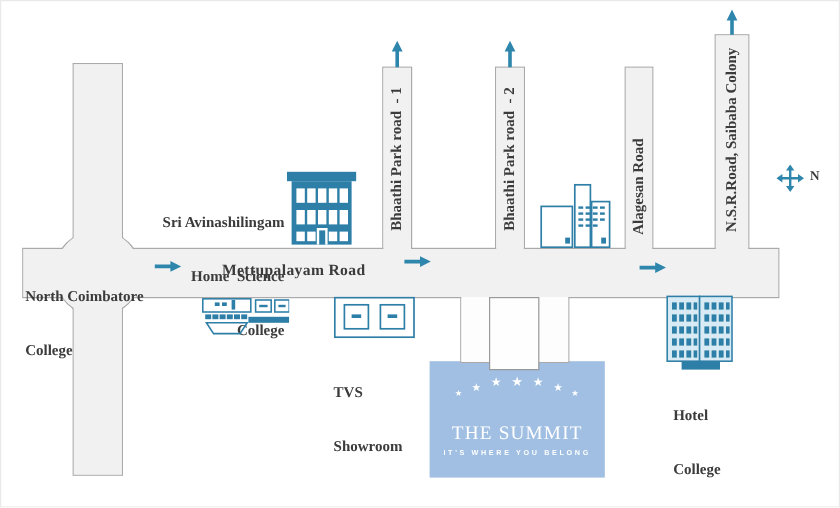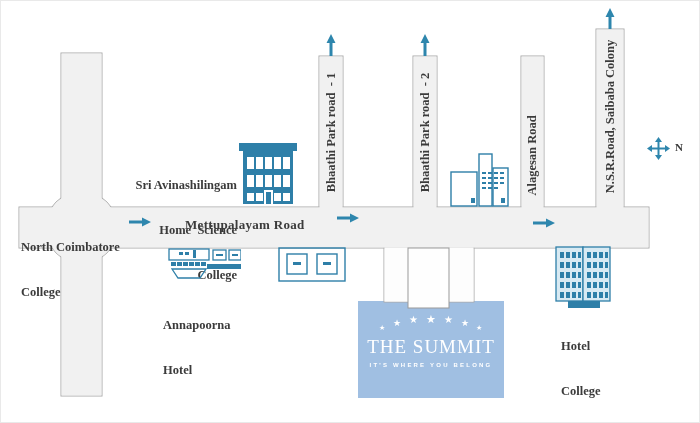--- a/index.html
+++ b/index.html
@@ -25,22 +25,22 @@
   #summit-inner { position:absolute; left:0; top:13px; width:100%; text-align:center; color:#fff; }
   #stars { position:relative; width:110px; height:19px; margin:0 auto; }
   #stars span { position:absolute; color:#ffffff; line-height:1; }
   .s1 { left:3px;  top:11px; font-size:7px; }
   .s2 { left:17px; top:5px;  font-size:9px; }
   .s3 { left:33px; top:1px;  font-size:10px; }
   .s4 { left:50px; top:0;    font-size:11px; }
   .s5 { left:68px; top:1px;  font-size:10px; }
   .s6 { left:85px; top:5px;  font-size:9px; }
   .s7 { left:100px;top:11px; font-size:7px; }
-  #summit-name { font-family:"Liberation Serif", serif; font-size:19px; letter-spacing:1px;
-                 color:#fff; margin-top:3px; white-space:nowrap; }
+  #summit-name { font-family:"Liberation Serif", serif; font-size:16px; letter-spacing:1px;
+                 color:#fff; margin-top:20px; white-space:nowrap; }
   #summit-tagline { font-family:"Liberation Sans", sans-serif; font-size:6px; font-weight:bold;
                     letter-spacing:2.2px; color:#fff; margin-top:4px; white-space:nowrap; }
 
   svg { display:block; }
   .layer { position:absolute; left:0; top:0; z-index:1; }
   .over  { z-index:2; }
 </style>
 </head>
 <body>
 
@@ -110,25 +110,25 @@
   <div class="vlabel over" style="left:421px; top:147px;">Alagesan Road</div>
   <div class="vlabel over" style="left:499px; top:108px;">N.S.R.Road, Saibaba Colony</div>
 
   <div class="abs label right over" style="left:118px; top:147px; width:118px;">
     <div>Sri Avinashilingam</div>
     <div>Home  Science</div>
     <div>College</div>
   </div>
 
 
-  <div class="abs label over" style="left:162px; top:287px;">
-    <div>Annapoorna</div>
-    <div>Hotel</div>
-  </div>
-
+
+  <div class="abs label over" style="left:277px; top:289px;">
+    <div>TVS</div>
+    <div>Showroom</div>
+  </div>
 
   <div class="abs label over" style="left:560px; top:308px;">
     <div>Hotel</div>
     <div>College</div>
   </div>
 
   <svg class="abs over" style="left:238px; top:142px;" width="58" height="61">
     <rect x="0" y="0" width="58" height="8" fill="#2e7fa8"></rect>
     <rect x="4" y="8" width="50" height="53" fill="#2e7fa8"></rect>
     <g fill="#ffffff">

